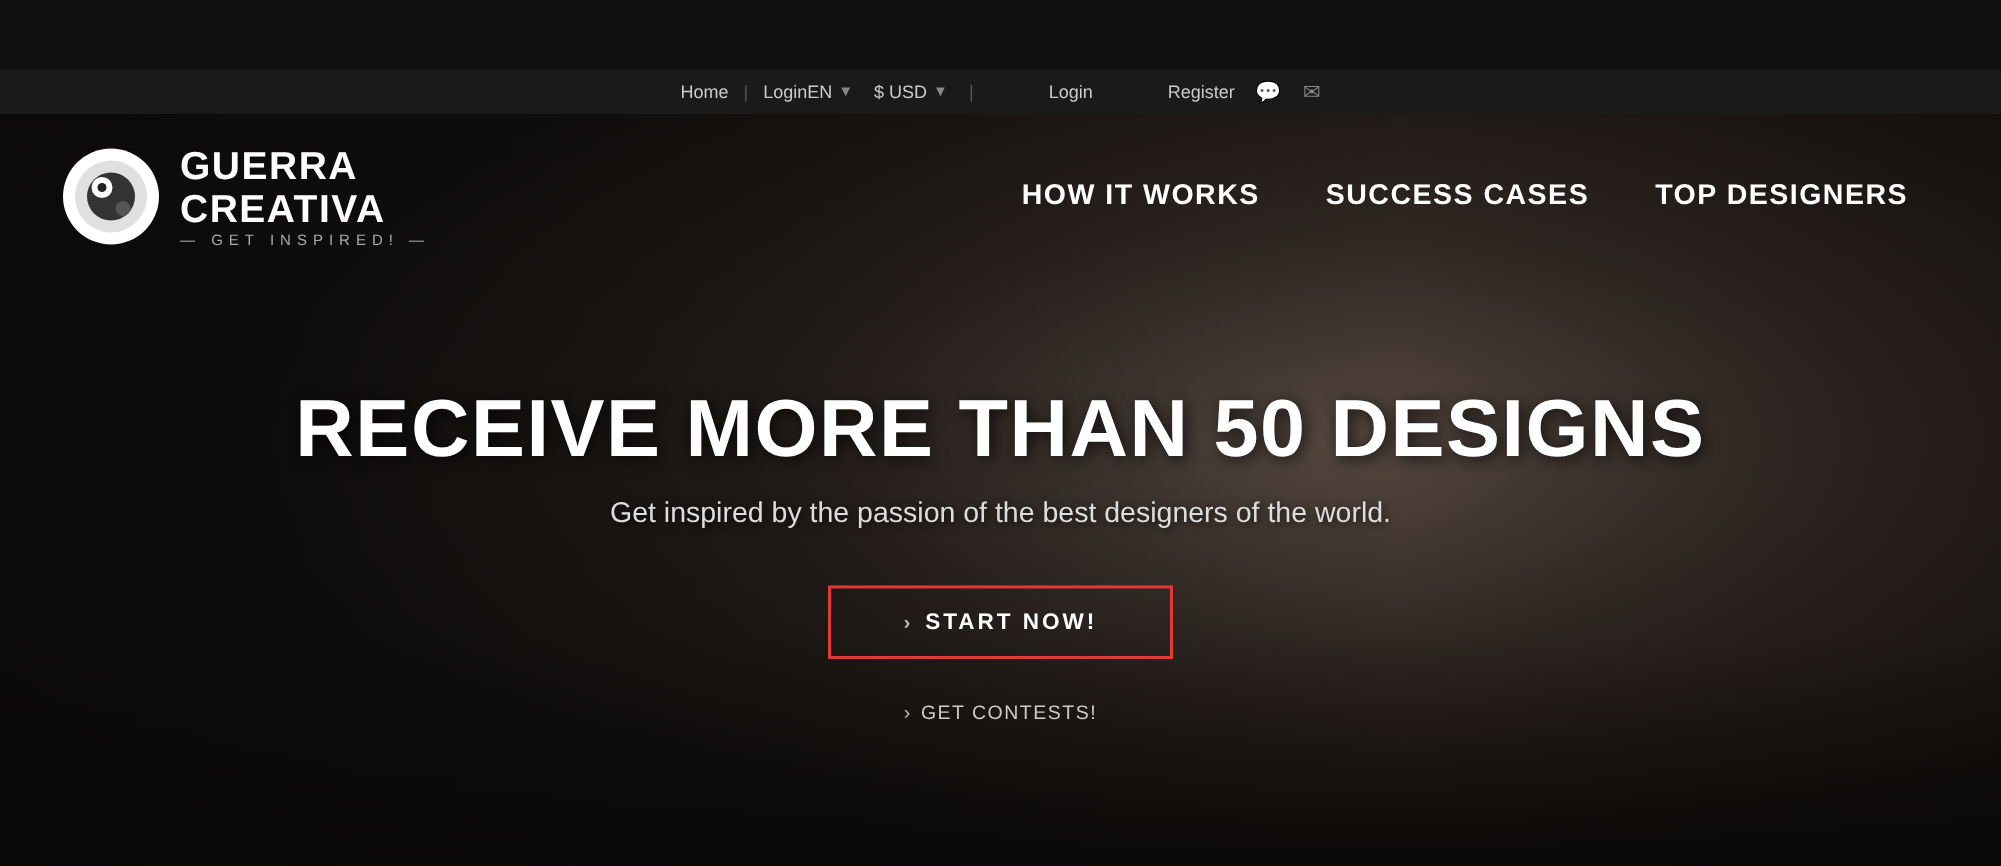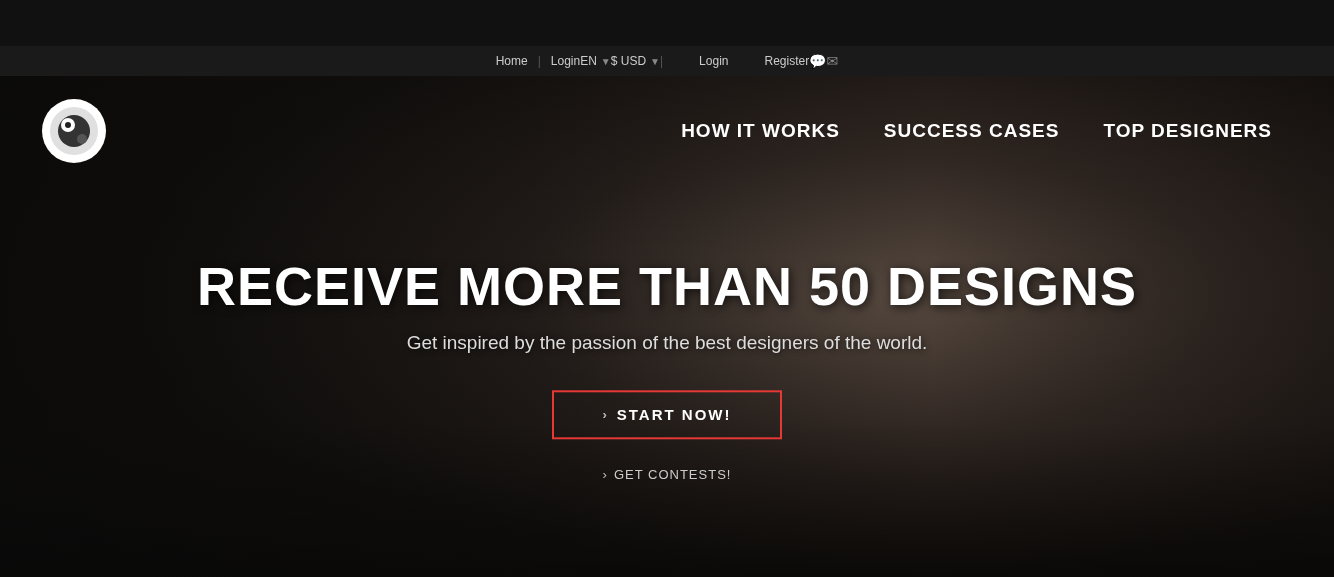--- a/index.html
+++ b/index.html
@@ -37,20 +37,21 @@
       text-decoration: none;
     }
 
     .top-bar-left span {
       color: #555;
     }
 
     .top-bar-right {
       display: flex;
       align-items: center;
+      gap: 14px;
     }
 
     .lang-select, .currency-select {
       background: transparent;
       border: none;
       color: #ccc;
       font-size: 12px;
       cursor: pointer;
       display: flex;
       align-items: center;
@@ -286,20 +287,27 @@
     <a class="logo" href="#">
 
       <svg class="logo-icon" viewBox="0 0 68 68" xmlns="http://www.w3.org/2000/svg">
         <circle cx="34" cy="34" r="32" fill="#fff"></circle>
         <circle cx="34" cy="34" r="24" fill="#e0e0e0"></circle>
         <circle cx="34" cy="34" r="16" fill="#333"></circle>
         <circle cx="28" cy="28" r="7" fill="#fff"></circle>
         <circle cx="28" cy="28" r="3" fill="#222"></circle>
         <ellipse cx="42" cy="42" rx="5" ry="5" fill="#555"></ellipse>
       </svg>
+      <div class="logo-text">
+        <div class="logo-name">
+          <span>GUERRA</span><br>
+          <span>CREATIVA</span>
+        </div>
+        <div class="logo-tagline">— GET INSPIRED! —</div>
+      </div>
     </a>
 
     <ul class="nav-links">
       <li>
         <a href="#">HOW IT WORKS</a>
       </li>
       <li>
         <a href="#">SUCCESS CASES</a>
       </li>
       <li>

